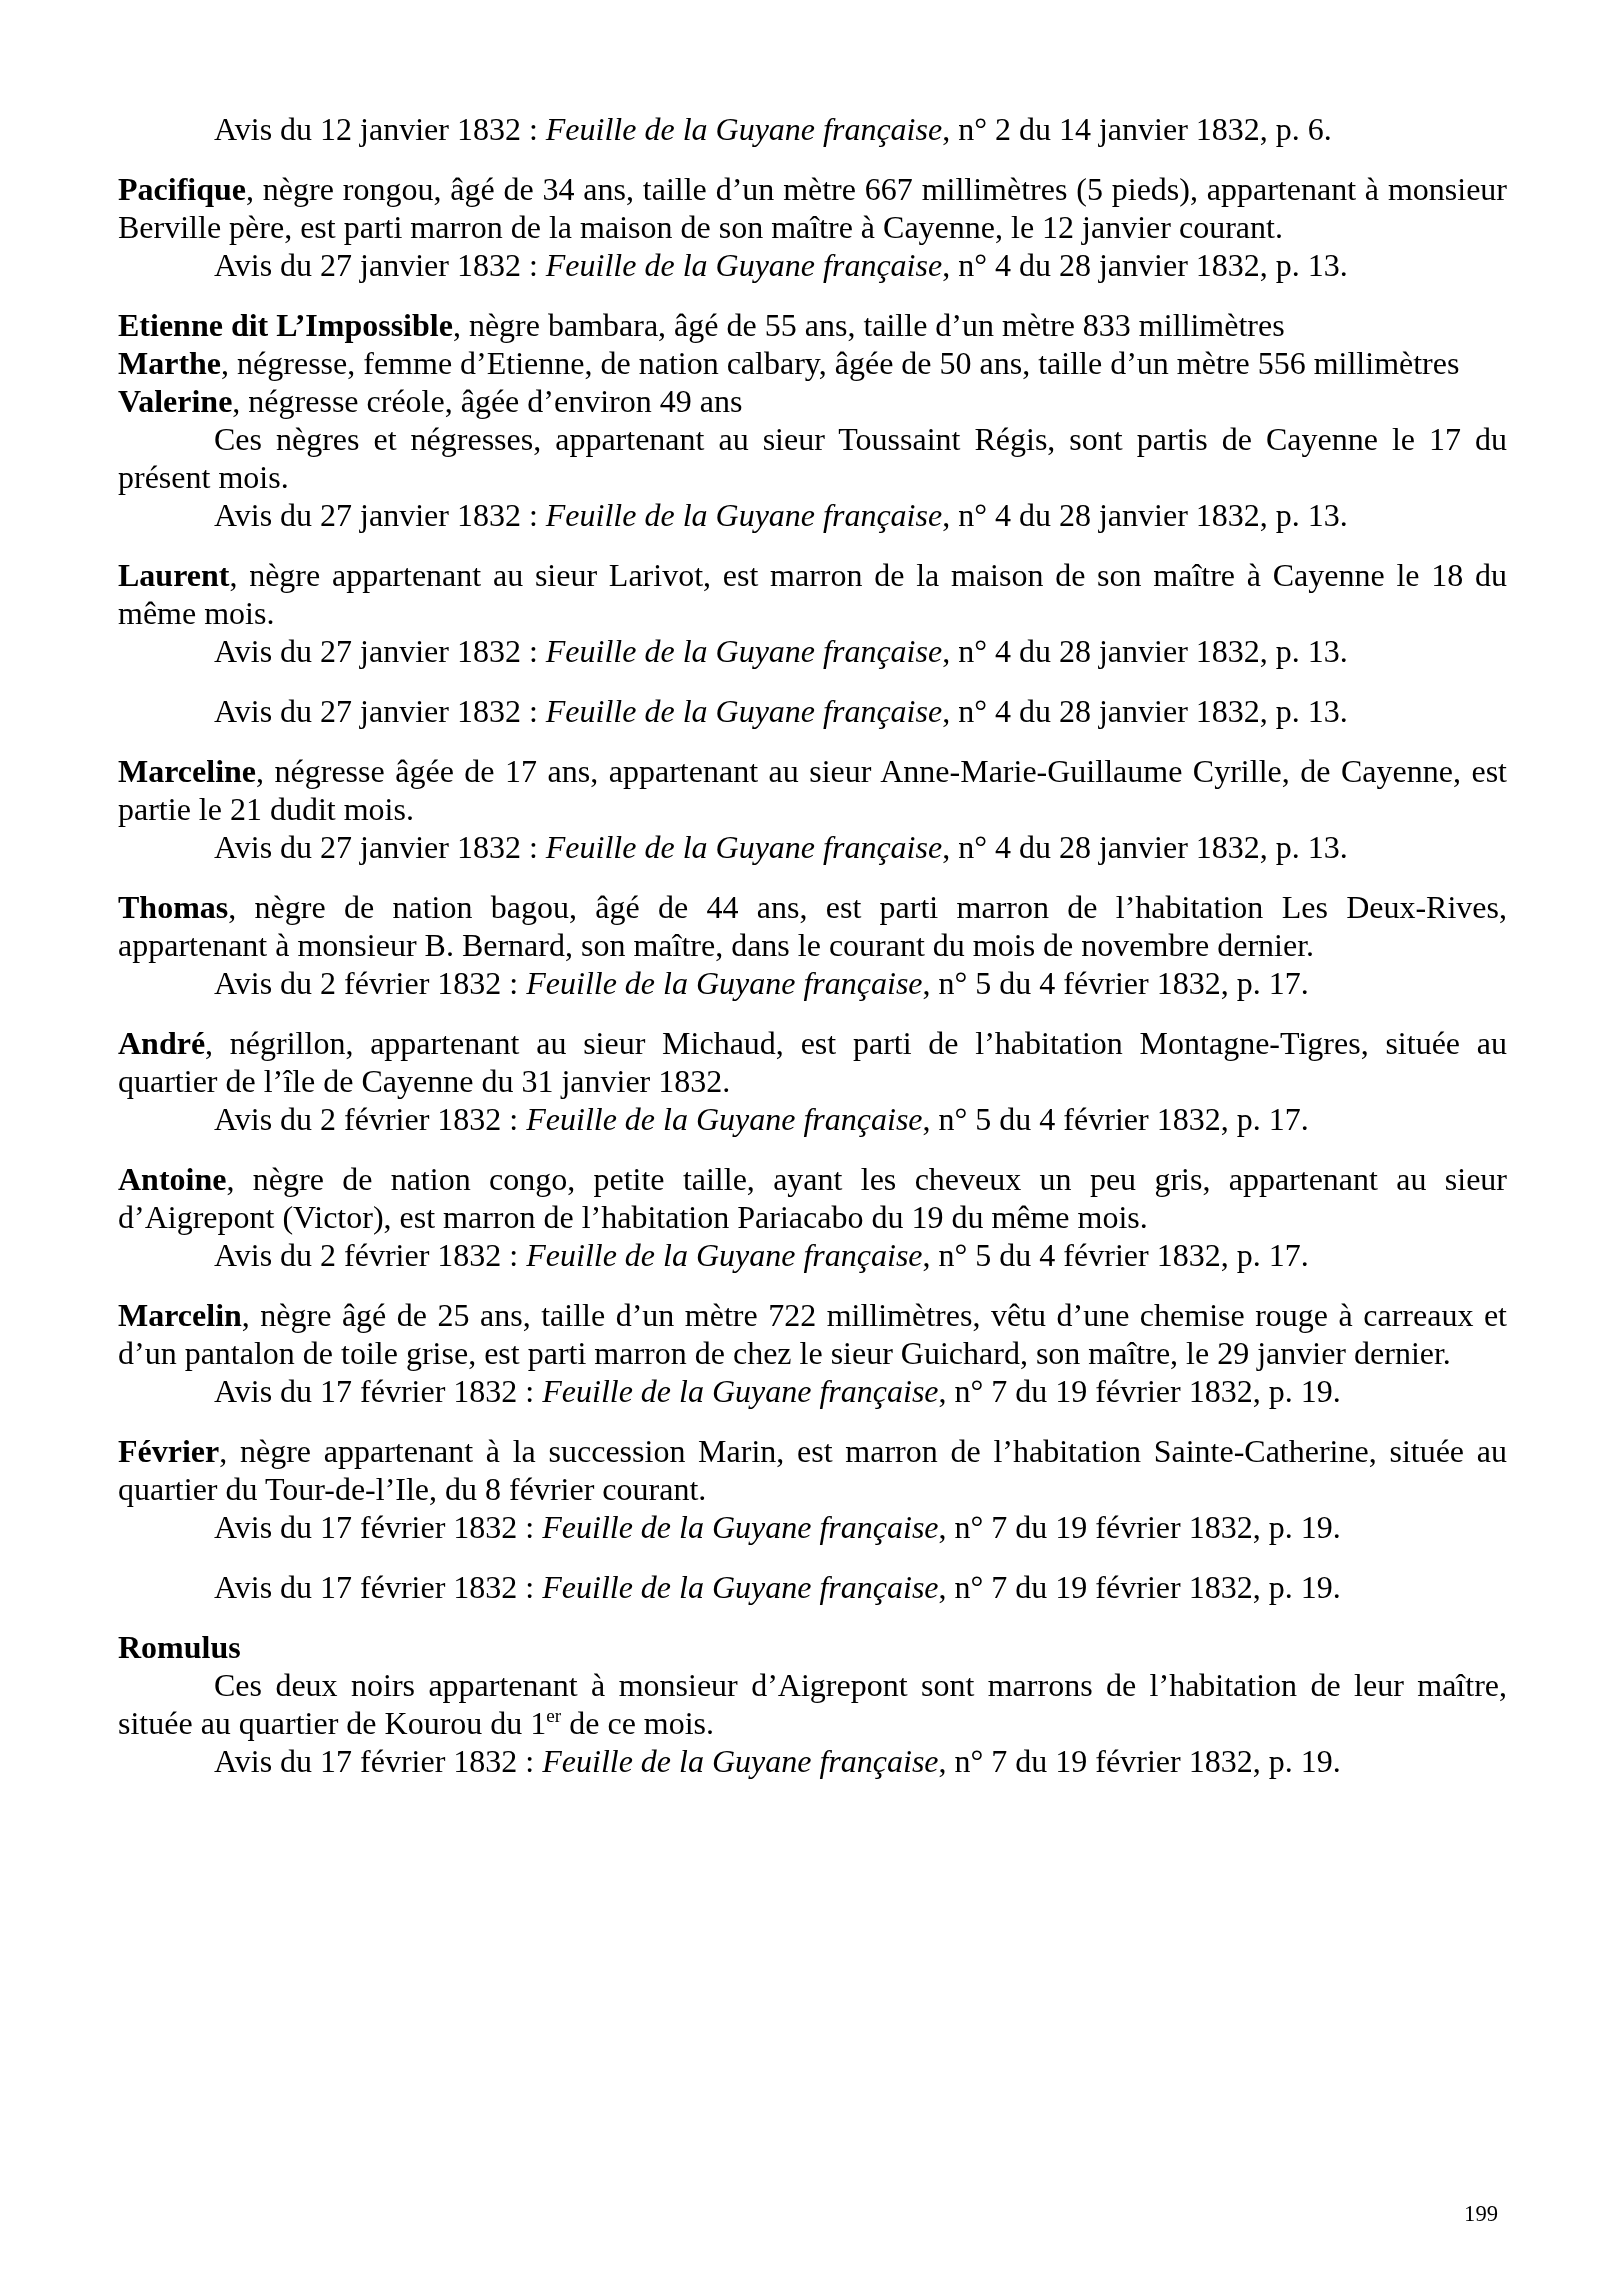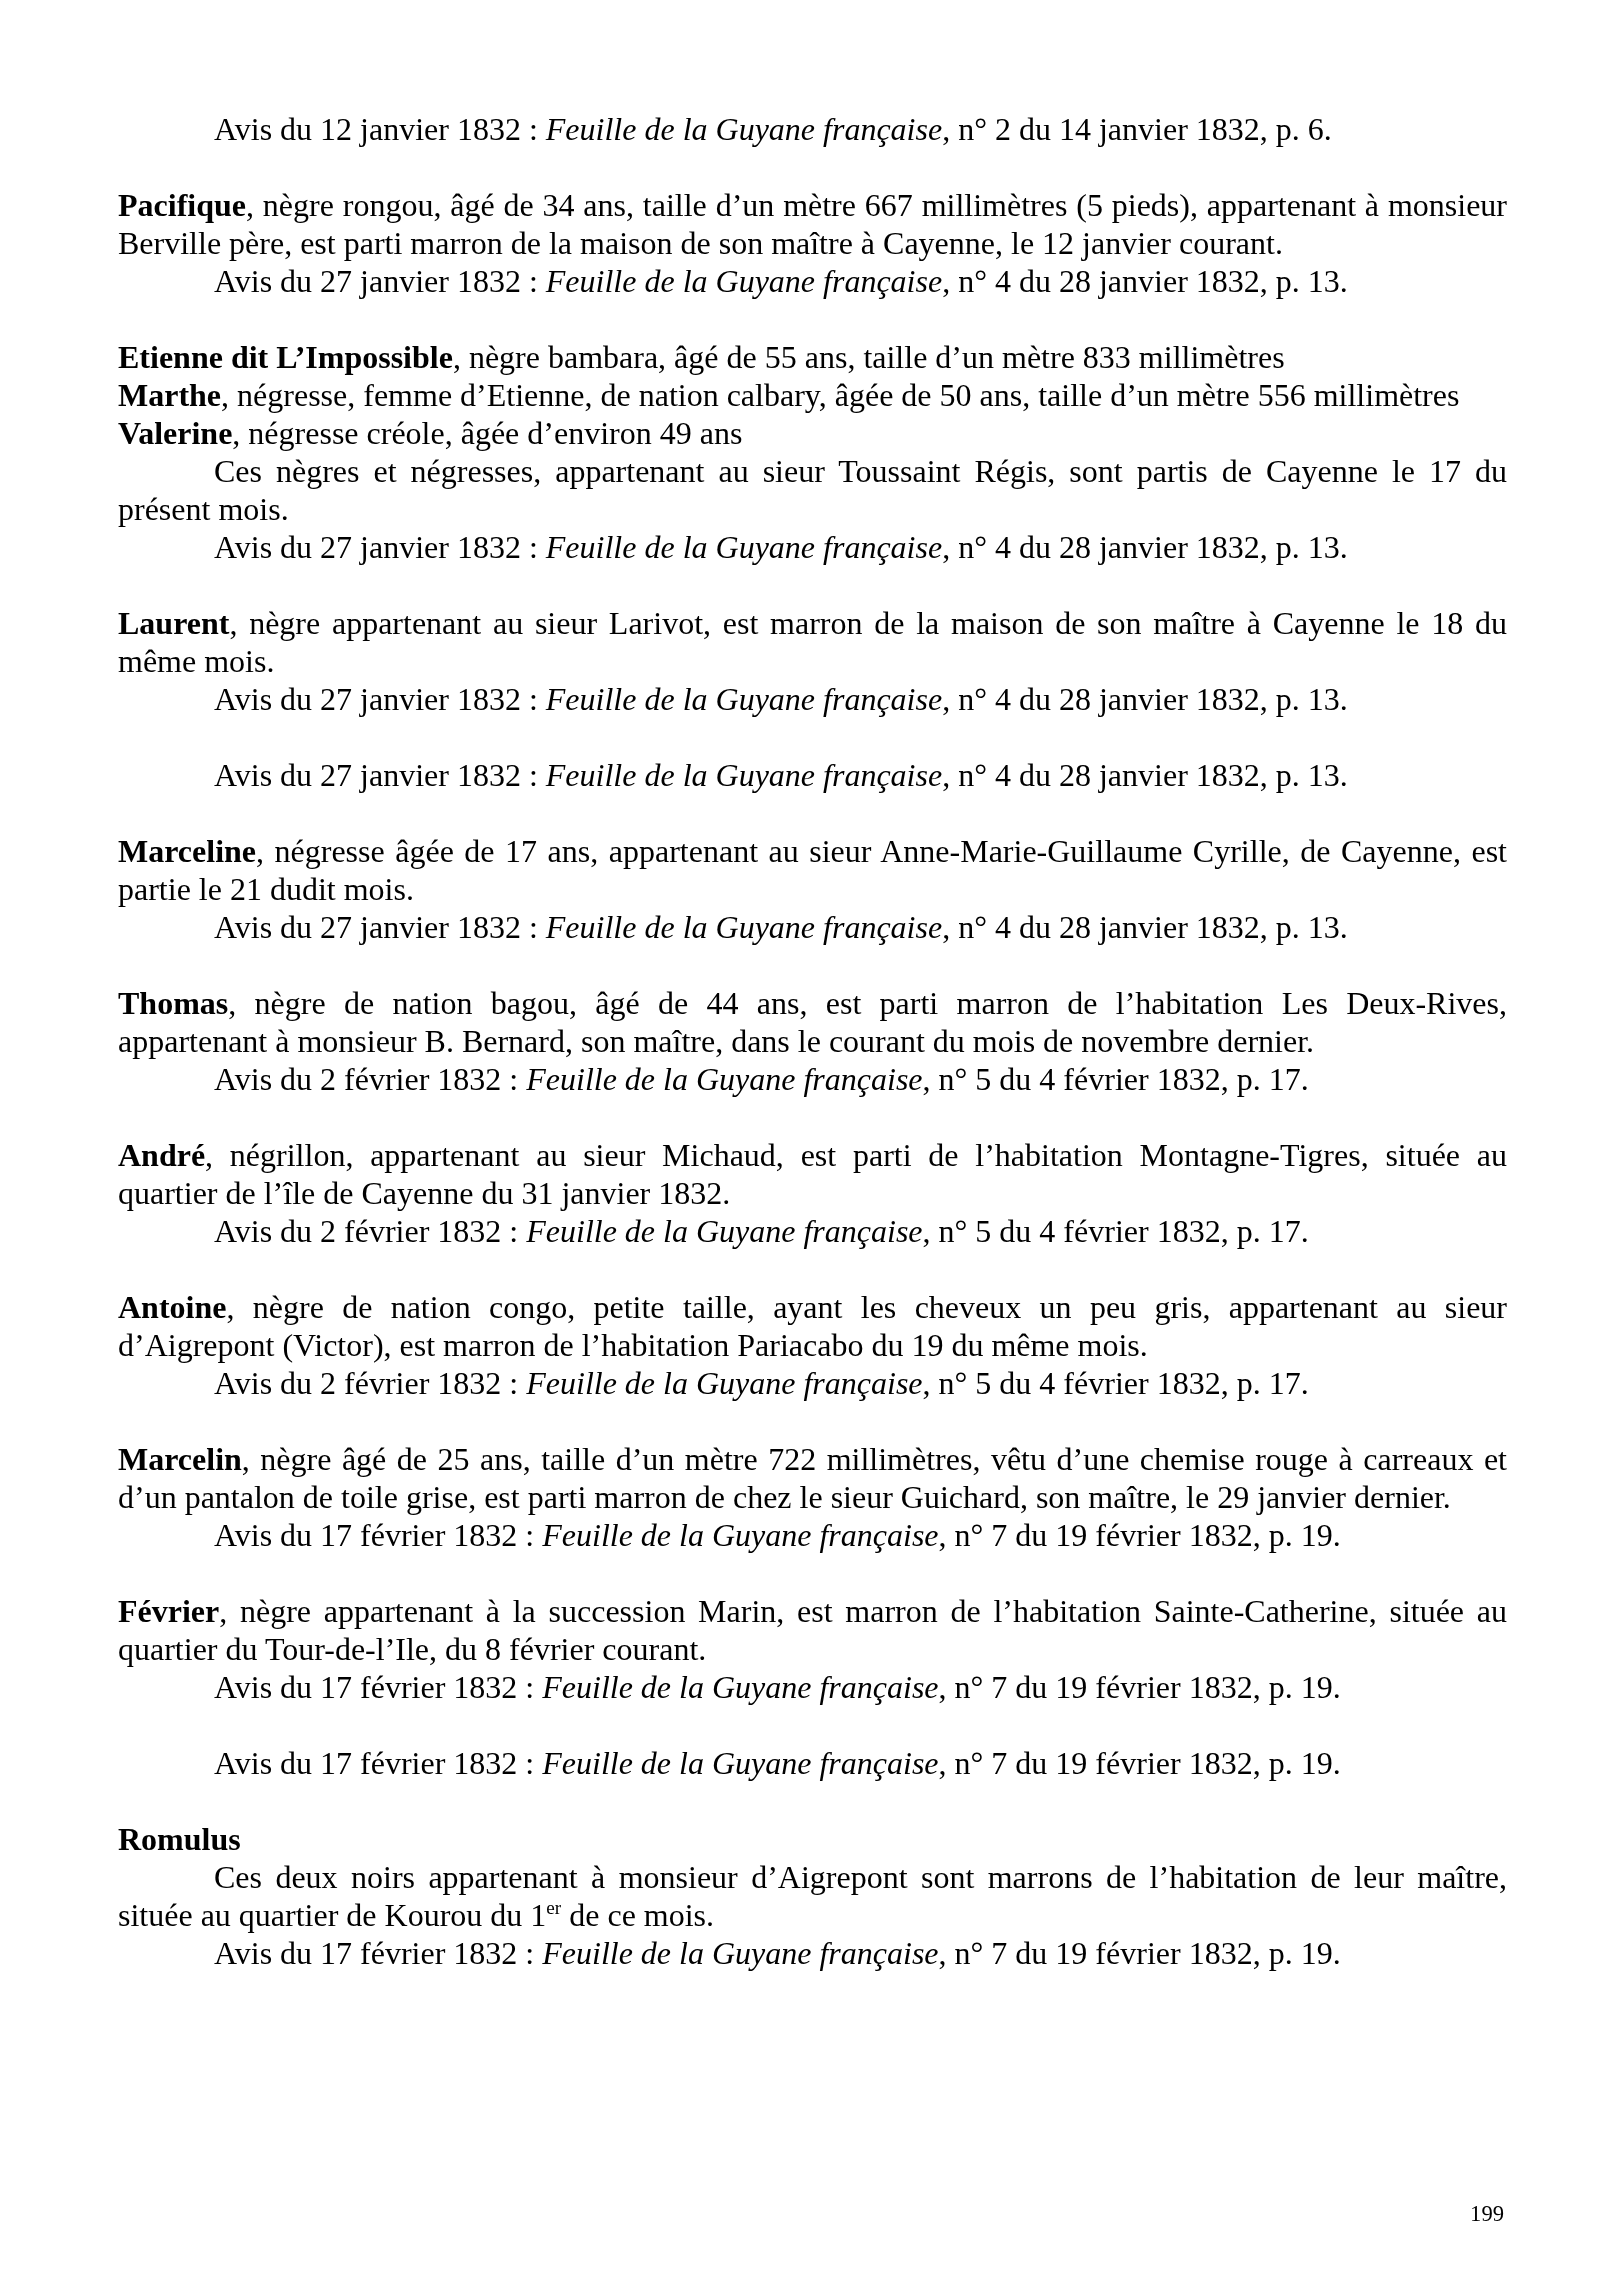--- a/index.html
+++ b/index.html
@@ -16,30 +16,30 @@
   }
   .content {
     position: absolute;
     left: 118px;
     top: 110px;
     width: 1389px;
     font-size: 32px;
     line-height: 38px;
   }
   p { margin: 0; }
-  .entry { margin-top: 38px; }
+  .entry { margin-top: 22px; }
   .notice { text-align: justify; }
   .name { font-weight: bold; }
   .avis { text-indent: 96px; text-align: left; }
   .tabpara { text-indent: 96px; text-align: justify; }
   .journal { font-style: italic; }
   sup { font-size: 0.6em; line-height: 0; vertical-align: super; }
   .pageno {
     position: absolute;
-    right: 119px;
+    right: 125px;
     top: 2203px;
     font-size: 22.6px;
     line-height: 1;
     text-align: right;
   }
 </style>
 </head>
 <body>
 
 <div>

